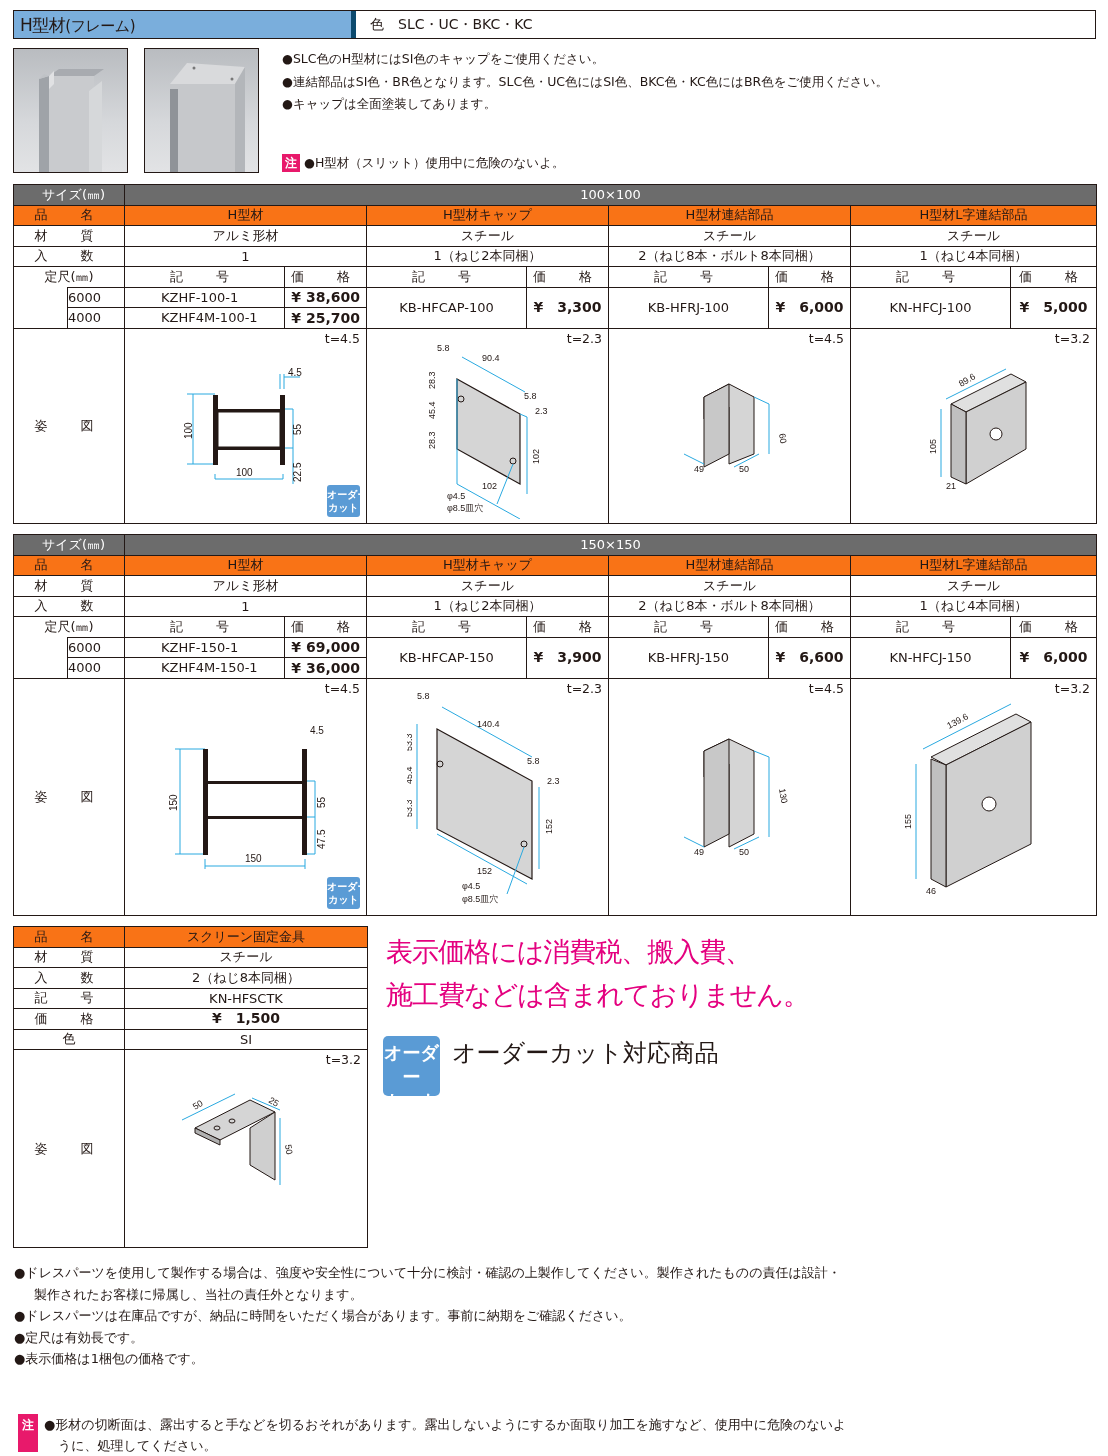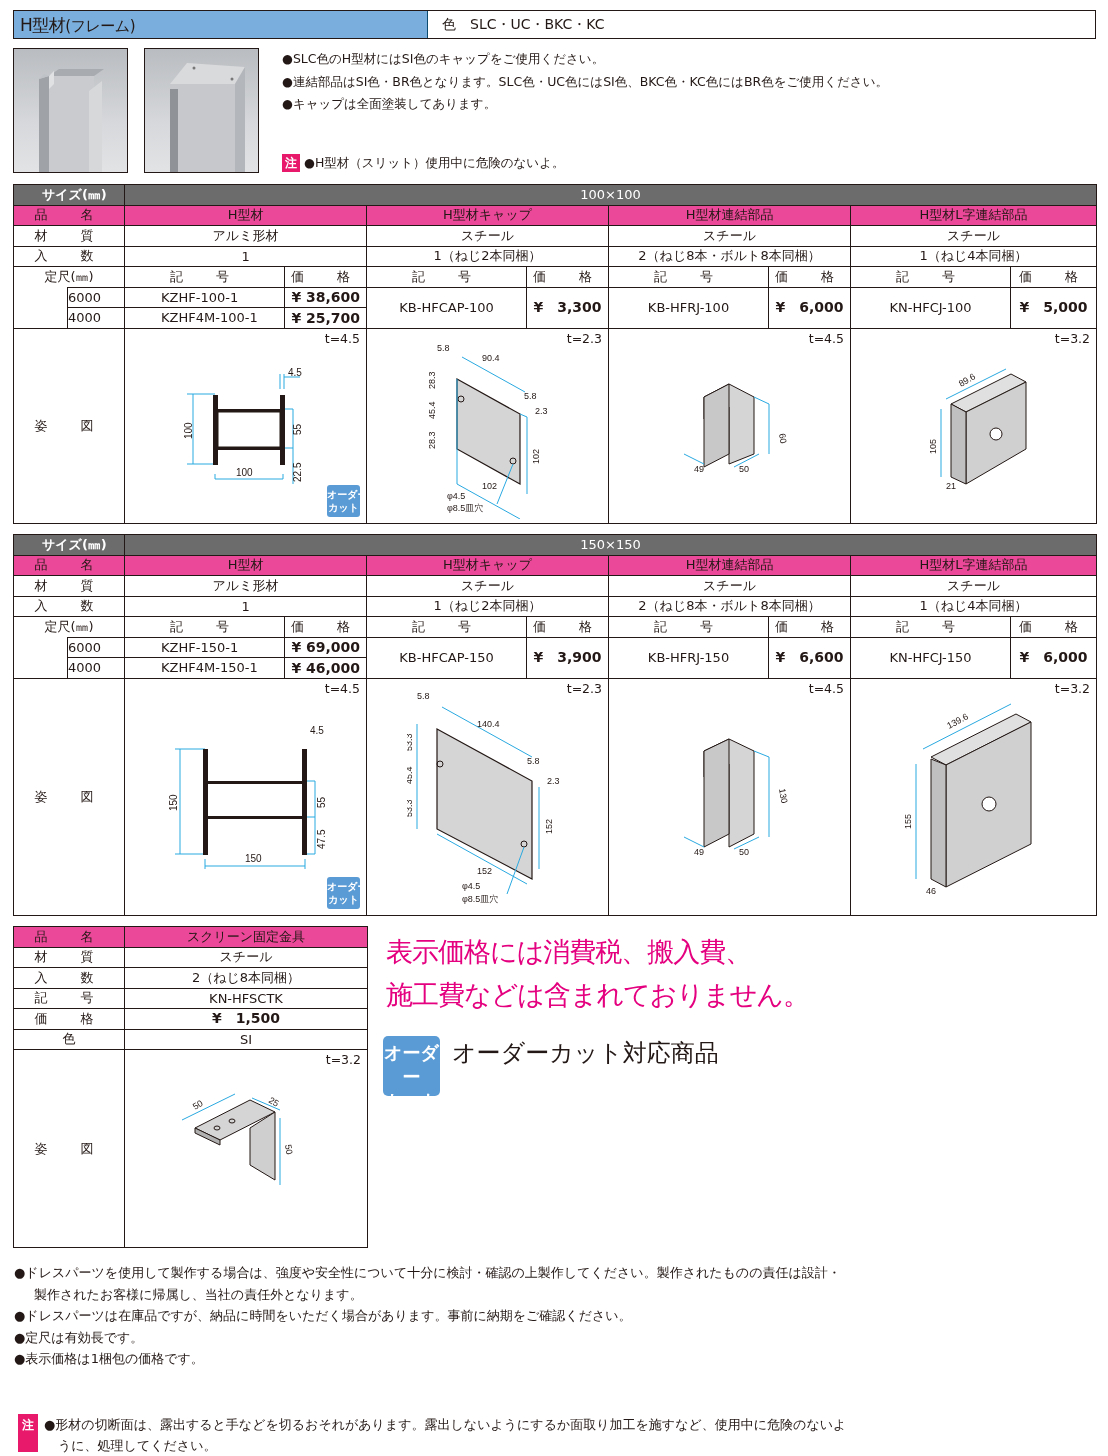--- a/index.html
+++ b/index.html
@@ -1,30 +1,30 @@
 <!DOCTYPE html>
 <html><head>
 <meta charset="utf-8">
 <style>
 *{box-sizing:border-box;margin:0;padding:0}
 body{width:1108px;height:1456px;background:#fff;font-family:"DejaVu Sans","Liberation Sans",sans-serif;color:#231815;position:relative;overflow:hidden;font-size:13px}
 .abs{position:absolute}
 .titlebar{left:13px;top:10px;width:1083px;height:29px;border:1px solid #231815;display:flex}
-.titlebar .t1{width:414px;background:#7aaedc;border-right:1px solid #0c4a6e;font-size:17px;padding:3px 0 0 6px;letter-spacing:-.5px}
+.titlebar .t1{width:342px;background:#7aaedc;border-right:5px solid #0c4a6e;font-size:17px;padding:3px 0 0 6px;letter-spacing:-.5px}
 .titlebar .t1 small{font-size:15px}
 .titlebar .t2{flex:1;font-size:14px;padding:5px 0 0 14px}
 .photo{top:48px;width:115px;height:125px;border:1px solid #231815;background:linear-gradient(180deg,#b9bcc0 0%,#d6d8db 60%,#e2e3e5 100%);overflow:hidden}
 .note-lines{left:282px;top:48px;font-size:12.5px;line-height:22.5px}
 .chu{display:inline-block;background:#e8196b;color:#fff;font-weight:bold;font-size:12px;width:18px;height:18px;text-align:center;line-height:18px;margin-right:4px}
 .note-slit{left:282px;top:154px;font-size:12.5px;display:flex;align-items:center}
 table{border-collapse:collapse;table-layout:fixed}
 td{border:1px solid #231815;text-align:center;font-size:13px;height:20.5px;padding:0;white-space:nowrap;overflow:hidden}
-td.hdr{background:#6c6c6c;color:#fff;font-weight:bold;text-align:left;padding-left:28px;font-size:13px}
+td.hdr{background:#6c6c6c;color:#fff;font-weight:normal;text-align:left;padding-left:28px;font-size:13px}
 td.hdr2{background:#6c6c6c;color:#fff;font-size:13px}
-td.gray{background:#ec4899}
+td.gray{background:#f97316}
 td.lbl{letter-spacing:10px}
 td.price{font-weight:bold;font-size:14px;text-align:right;padding-right:6px}
 td.price2{font-weight:bold;font-size:14px}
 td.code{text-align:left;padding-left:36px}
 td.len{text-align:left;padding-right:6px}
 .draw{position:relative;height:100%}
 .tval{position:absolute;right:6px;top:2px;font-size:12.5px}
 .ocut{position:absolute;right:6px;bottom:6px;width:33px;height:32px;background:#5a9bd5;border-radius:3px;color:#fff;font-size:10px;font-weight:bold;line-height:13px;padding-top:3px;text-align:center}
 .pink{left:386px;top:930px;color:#e4007f;font-size:27px;line-height:43px;letter-spacing:-1px}
 .ocut-big{left:383px;top:1036px;width:57px;height:60px;background:#5a9bd5;border-radius:5px;color:#fff;font-weight:bold;font-size:18px;line-height:24px;padding-top:5px;text-align:center}
@@ -312,21 +312,21 @@
     <td rowspan="2">KB-HFCAP-150</td>
         <td rowspan="2" class="price2">¥　3,900</td>
     <td rowspan="2">KB-HFRJ-150</td>
         <td rowspan="2" class="price2">¥　6,600</td>
     <td rowspan="2">KN-HFCJ-150</td>
         <td rowspan="2" class="price2">¥　6,000</td>
       </tr>
   <tr>
         <td class="len">4000</td>
     <td class="code">KZHF4M-150-1</td>
-        <td class="price">¥ 46,000</td>
+        <td class="price">¥ 36,000</td>
       </tr>
   <tr style="height:237px">
     <td colspan="2" class="lbl">姿　図</td>
     <td colspan="2">
           <div class="draw">
       <span class="tval">t=4.5</span>
       <svg class="abs" style="left:30px;top:25px" width="180" height="170">
         <g fill="none" stroke="#29a9e0" stroke-width="1">
           <line x1="20" y1="45" x2="50" y2="45"></line>
                 <line x1="20" y1="150" x2="50" y2="150"></line>

